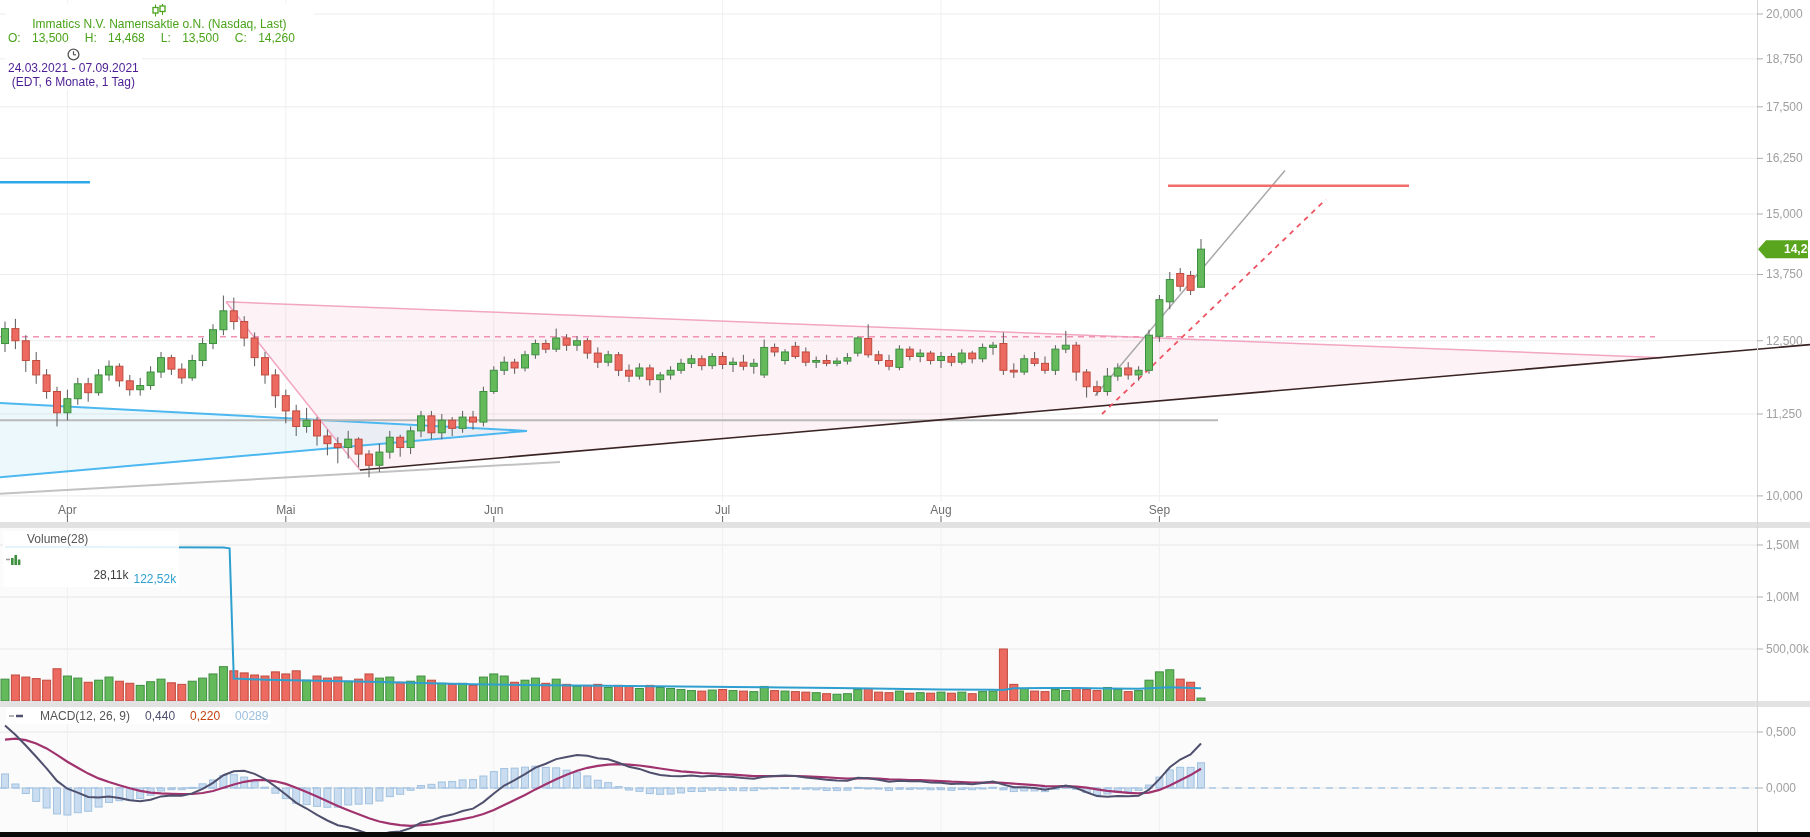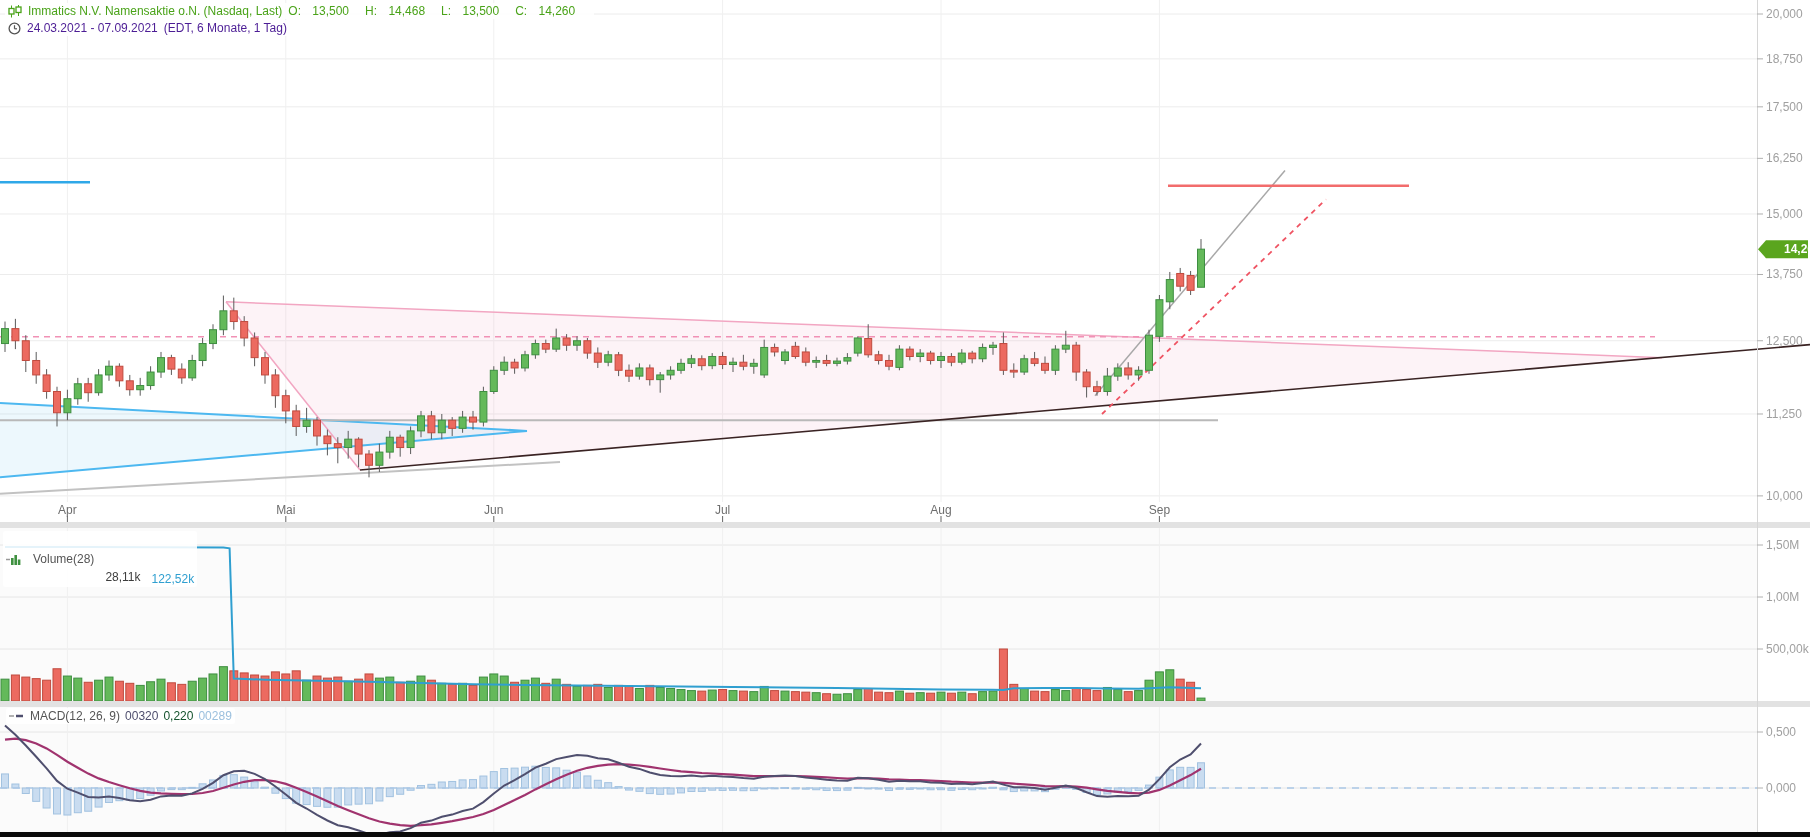--- a/index.html
+++ b/index.html
@@ -1,29 +1,29 @@
 <!DOCTYPE html>
 <html><head>
 <meta charset="utf-8">
 <style>
   html,body{margin:0;padding:0;background:#fff;font-family:"Liberation Sans",sans-serif;}
   #stage{position:relative;width:1810px;height:837px;overflow:hidden;background:#fff;}
   #chart-svg{position:absolute;left:0;top:0;}
   .overlay{position:absolute;font-size:12px;white-space:nowrap;background:rgba(255,255,255,0.88);padding:1px 3px;border-radius:2px;}
   #header{left:2px;top:2px;background:transparent;}
-  .hline{display:flex;align-items:center;gap:6px;background:rgba(255,255,255,0.88);padding:1px 3px;margin-bottom:1px;width:max-content;}
+  .hline{display:flex;align-items:center;background:rgba(255,255,255,0.88);padding:1px 3px;margin-bottom:1px;width:max-content;flex-direction:column;}
   .green-txt{color:#4aa319;}
   .ohlc span{margin-right:8px;}
-  #vol-label{left:3px;top:531px;display:flex;align-items:center;gap:11px;}
-  #macd-label{left:6px;top:708px;display:flex;align-items:center;gap:5px;}
+  #vol-label{left:3px;top:531px;display:flex;gap:5px;}
+  #macd-label{left:6px;top:708px;display:flex;align-items:center;gap:15px;}
   .lbl-main{color:#555;}
   .lbl-val-dark{color:#3d3d3d;margin-top:36px;}
   .lbl-val-blue{color:#2f9fd0;margin-top:40px;}
   .lbl-val-navy{color:#4f4f6e;}
-  .lbl-val-purple{color:#14532d;}
+  .lbl-val-purple{color:#c2410c;}
   .lbl-val-lblue{color:#9cc0de;}
   .date-txt{color:#4c1d95;}
   .icon{display:inline-flex;align-items:center;}
 </style>
 </head>
 <body>
 
 <div id="stage">
   <svg id="chart-svg" width="1810" height="837">
       <defs>
@@ -661,17 +661,17 @@
   </div>
 
   <div id="macd-label" class="overlay">
     <span class="icon">
       <svg width="16" height="8" viewBox="0 0 16 8">
           <line x1="0" y1="4" x2="5" y2="4" stroke="#999" stroke-width="1.5"></line>
           <line x1="7" y1="4" x2="14" y2="4" stroke="#4f4f6e" stroke-width="2.5"></line>
         </svg>
     </span>
     <span class="lbl-main">MACD(12, 26, 9)</span>
-    <span class="lbl-val-navy">00320</span>
+    <span class="lbl-val-navy">0,440</span>
     <span class="lbl-val-purple">0,220</span>
     <span class="lbl-val-lblue">00289</span>
   </div>
 </div>
 
 </body></html>

